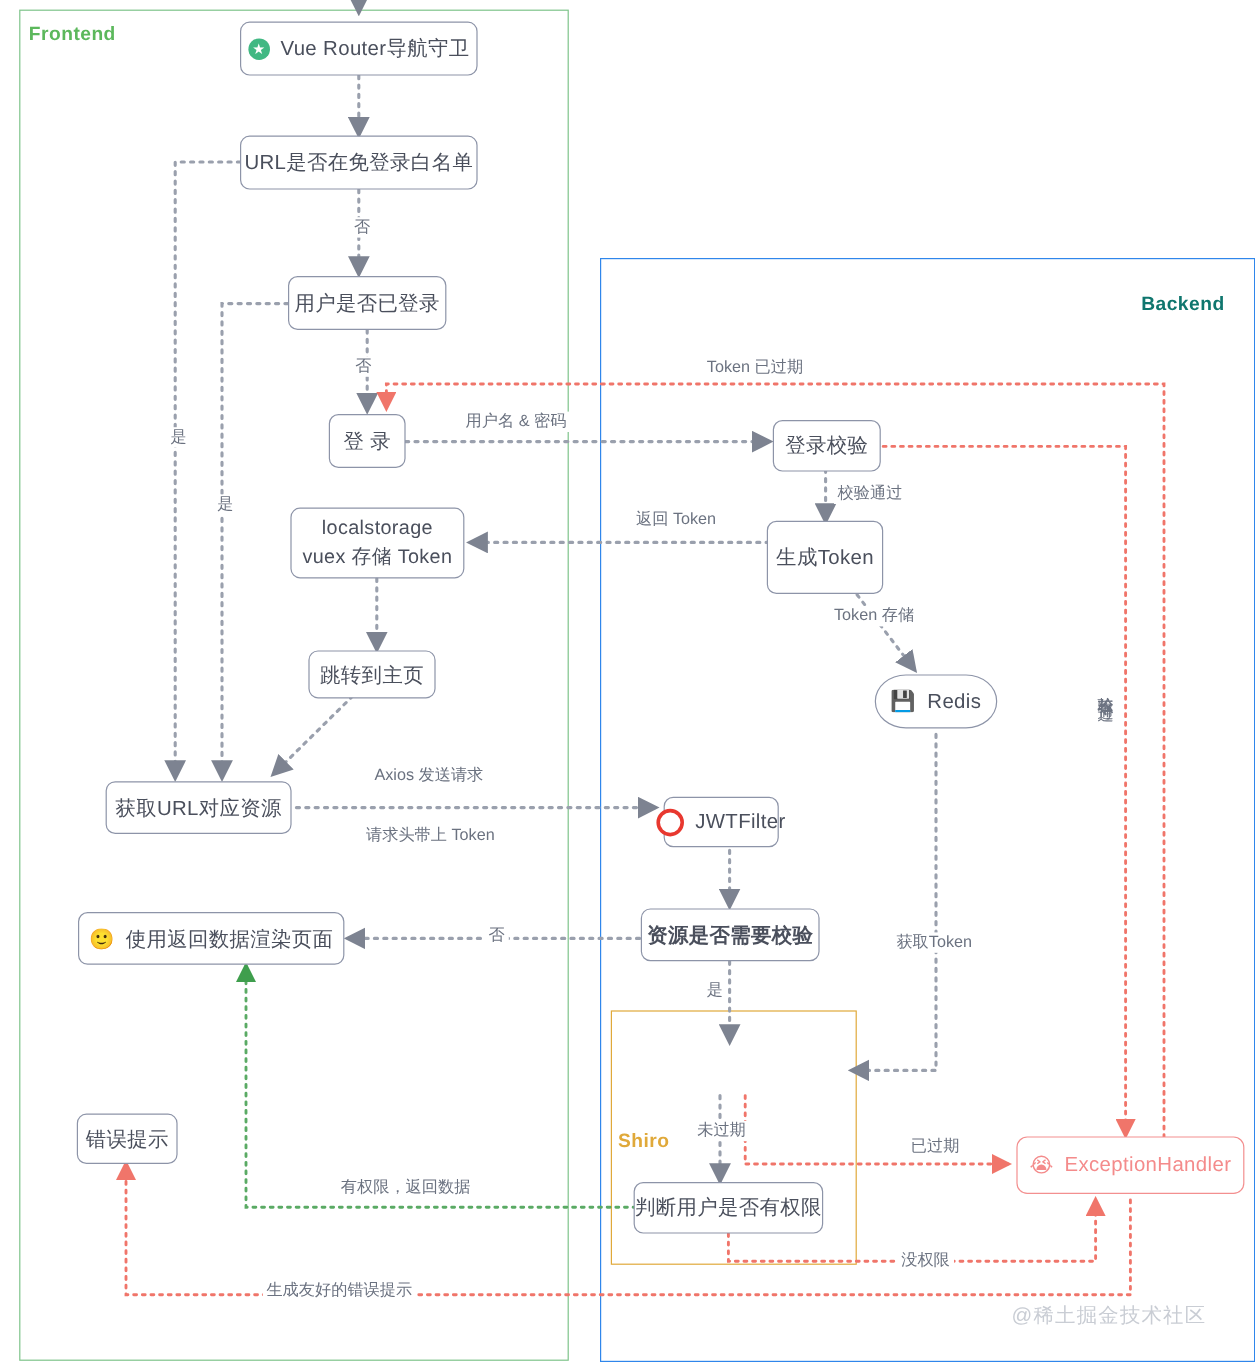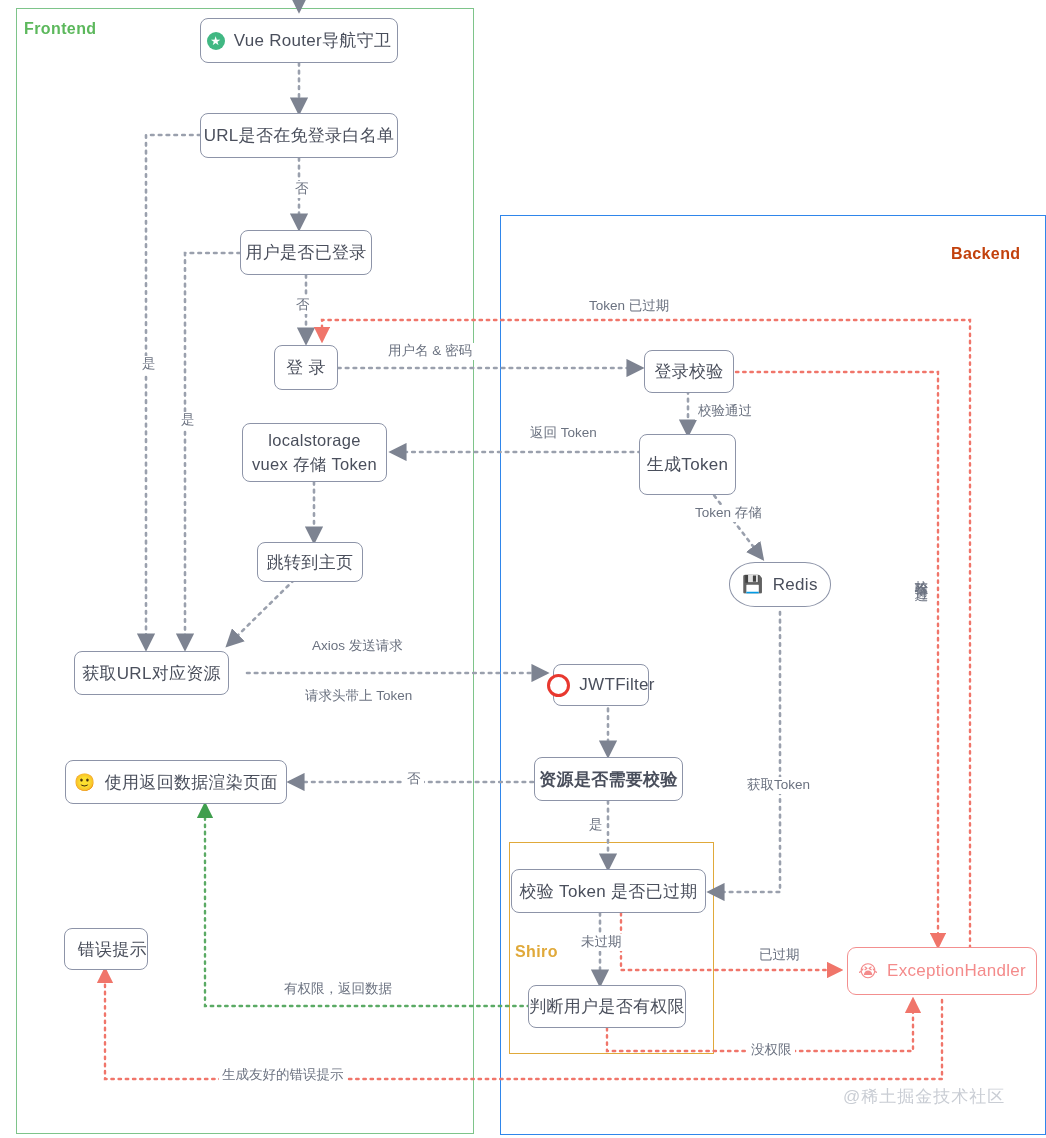--- a/index.html
+++ b/index.html
@@ -15,21 +15,21 @@
 
   .node-exception{border:1.6px solid #f38f8f;border-radius:9px;color:#f48b8b;background:#fff;}
 
   .group{position:absolute;box-sizing:border-box;background:transparent;}
   .group-frontend{border:1.3px solid #7ec48a;}
   .group-backend{border:1.5px solid #2f86eb;}
   .group-shiro{border:1.4px solid #e0a93a;}
 
   .group-label{position:absolute;font-weight:bold;font-size:16px;letter-spacing:.4px;}
   .lbl-frontend{color:#5cb85c;}
-  .lbl-backend{color:#c2410c;}
+  .lbl-backend{color:#0f766e;}
   .lbl-shiro{color:#e0a93a;}
 
   .edge-label{position:absolute;color:#6b7280;font-size:13.5px;white-space:nowrap;
               background:#fff;padding:0 3px;line-height:1.25;}
   .edge-label.vert{writing-mode:vertical-rl;text-orientation:upright;padding:3px 0;letter-spacing:2px;}
 
   .watermark{position:absolute;color:#c9cdd4;font-size:17px;letter-spacing:1px;white-space:nowrap;}
 
   .vue-ico{width:18px;height:18px;border-radius:50%;background:#41b883;display:inline-flex;
            align-items:center;justify-content:center;color:#fff;font-size:12px;line-height:1;}
@@ -140,30 +140,30 @@
 
   <div class="node multiline" style="left:242px;top:423px;width:145px;height:59px;font-size:16.5px;">
     <span>localstorage</span>
     <span>vuex 存储 Token</span>
   </div>
 
   <div class="node" style="left:257px;top:542px;width:106px;height:40px;">
     <span>跳转到主页</span>
   </div>
 
-  <div class="node" style="left:74px;top:651px;width:155px;height:44px;align-items:center;">
+  <div class="node" style="left:88px;top:651px;width:155px;height:44px;align-items:center;">
     <span>获取URL对应资源</span>
   </div>
 
   <div class="node" style="left:65px;top:760px;width:222px;height:44px;">
     <span class="ico">🙂</span>
     <span>使用返回数据渲染页面</span>
   </div>
 
-  <div class="node" style="left:64px;top:928px;width:84px;height:42px;justify-content:flex-end;">
+  <div class="node" style="left:64px;top:928px;width:84px;height:42px;">
     <span>错误提示</span>
   </div>
 
   <div class="node" style="left:644px;top:350px;width:90px;height:43px;">
     <span>登录校验</span>
   </div>
 
   <div class="node" style="left:639px;top:434px;width:97px;height:61px;">
     <span>生成Token</span>
   </div>
@@ -177,23 +177,20 @@
     <span class="ico">
         <span class="jwt-ico"></span>
       </span>
     <span>JWTFilter</span>
   </div>
 
   <div class="node" style="left:534px;top:757px;width:149px;height:44px;font-weight:bold;">
     <span>资源是否需要校验</span>
   </div>
 
-  <div class="node" style="left:511px;top:869px;width:195px;height:44px;">
-    <span>校验 Token 是否已过期</span>
-  </div>
 
   <div class="node" style="left:528px;top:985px;width:158px;height:43px;">
     <span>判断用户是否有权限</span>
   </div>
 
   <div class="node node-exception" style="left:847px;top:947px;width:190px;height:48px;">
     <span class="ico">😭</span>
     <span>ExceptionHandler</span>
   </div>
 

